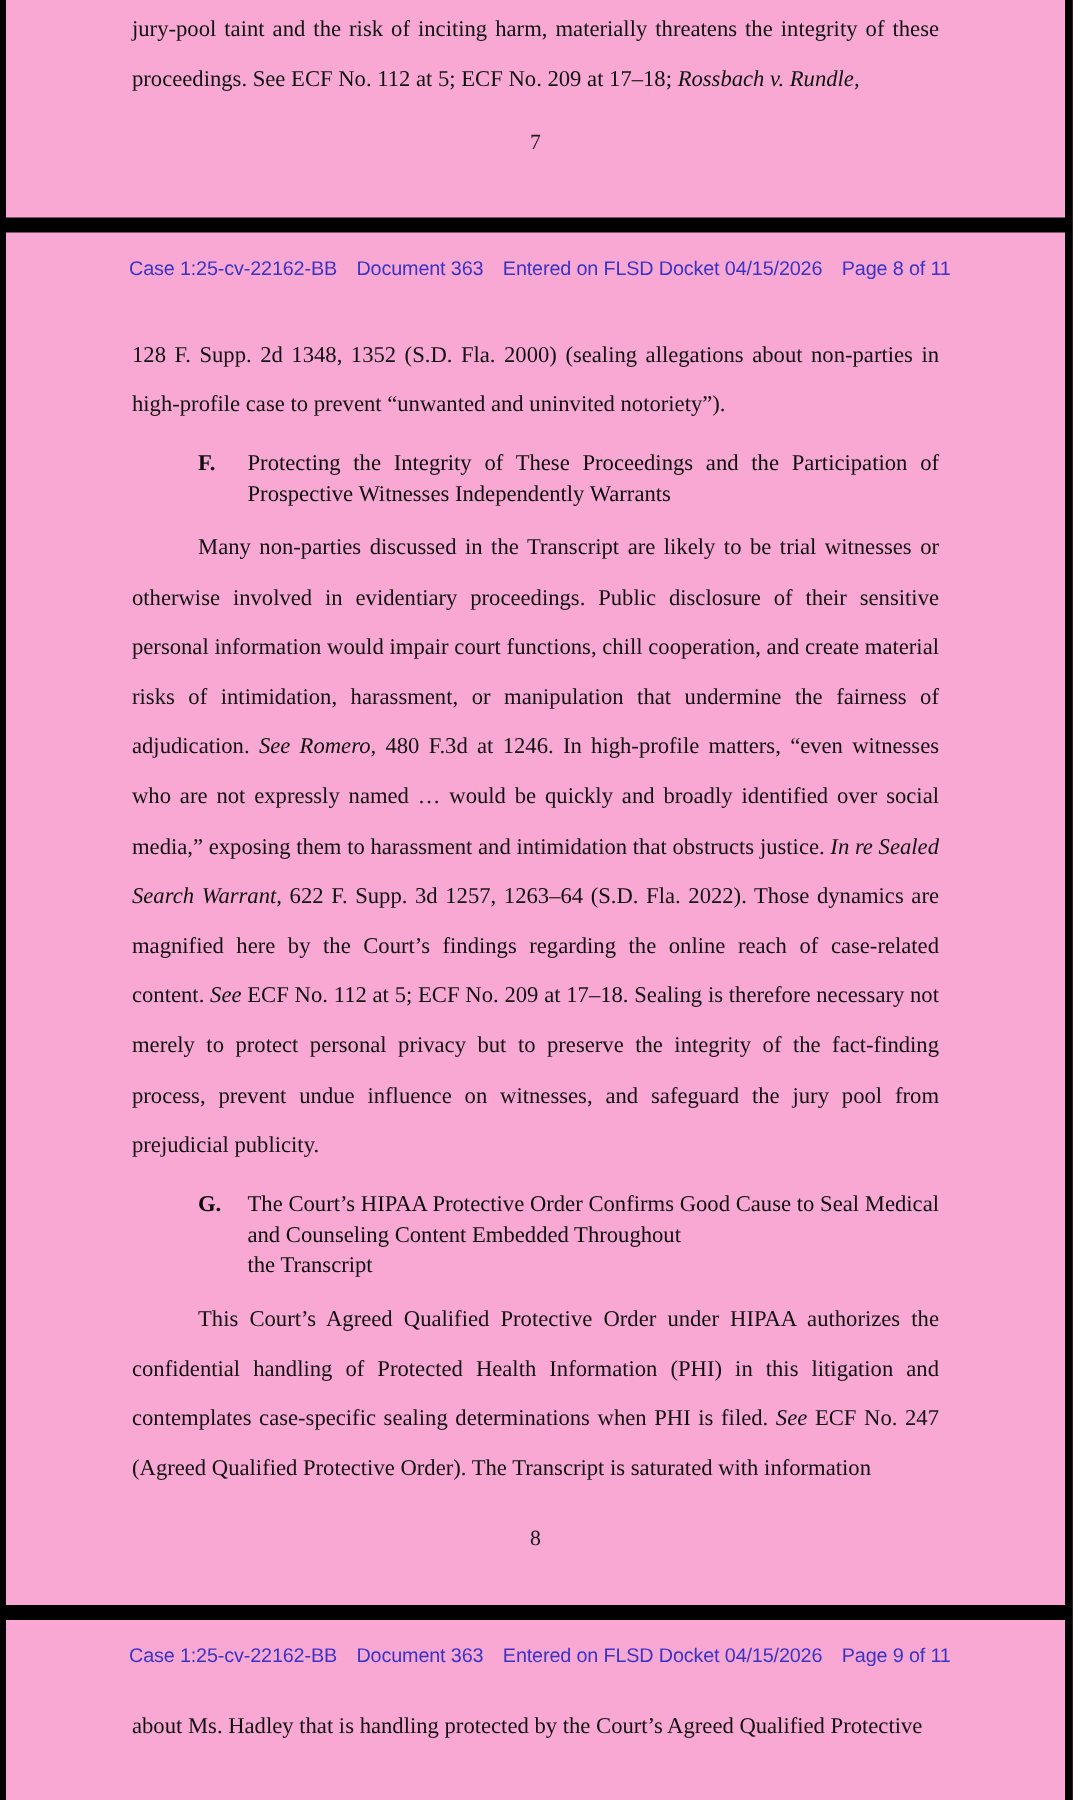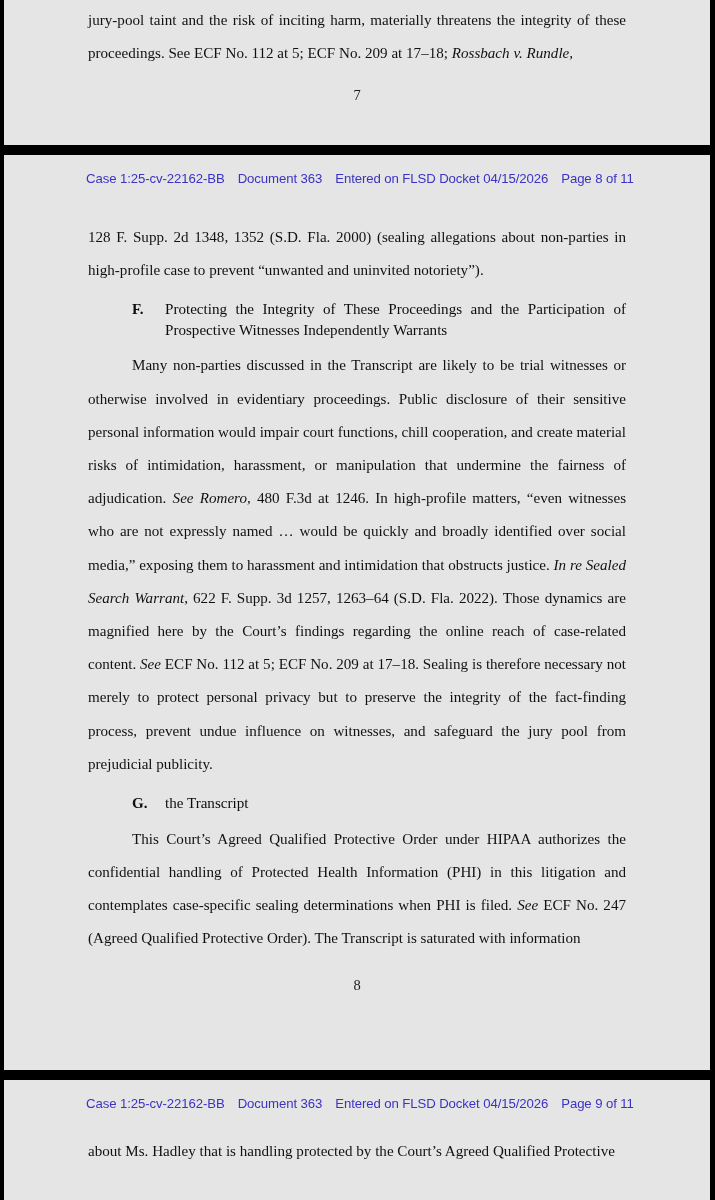--- a/index.html
+++ b/index.html
@@ -13,21 +13,21 @@
 
   #viewer {
     width: 715px;
     height: 1200px;
     background: #000000;
     position: relative;
     font-family: "Liberation Serif", "DejaVu Serif", serif;
   }
 
   .page {
-    background: #e5e5e5;
+    background: #f9a8d4;
     position: absolute;
     left: 4px;
     right: 5px;
     width: 706px;
     overflow: hidden;
   }
 
   
   #page-7-fragment { top: 0px;    height: 145px; }
   #page-8          { top: 155px;  height: 915px; }
@@ -133,21 +133,21 @@
       <div class="heading">
         <span class="letter">F.</span>
         <span class="htext"><span>Protecting the Integrity of These Proceedings and the Participation of Prospective Witnesses Independently Warrants</span>
         </span>
       </div>
 
       <p class="doc indent" id="p8-secf"><span>Many non-parties discussed in the Transcript are likely to be trial witnesses or otherwise involved in evidentiary proceedings. Public disclosure of their sensitive personal information would impair court functions, chill cooperation, and create material risks of intimidation, harassment, or manipulation that undermine the fairness of adjudication. </span><span class="ital">See Romero,</span><span> 480 F.3d at 1246. In high-profile matters, “even witnesses who are not expressly named … would be quickly and broadly identified over social media,” exposing them to harassment and intimidation that obstructs justice. </span><span class="ital">In re Sealed Search Warrant</span><span>, 622 F. Supp. 3d 1257, 1263–64 (S.D. Fla. 2022). Those dynamics are magnified here by the Court’s findings regarding the online reach of case-related content. </span><span class="ital">See</span><span> ECF No. 112 at 5; ECF No. 209 at 17–18. Sealing is therefore necessary not merely to protect personal privacy but to preserve the integrity of the fact-finding process, prevent undue influence on witnesses, and safeguard the jury pool from prejudicial publicity.</span></p>
 
       <div class="heading">
         <span class="letter">G.</span>
-        <span class="htext">
+        <span class="htext"><span>The Court’s HIPAA Protective Order Confirms Good Cause to Seal Medical and Counseling Content Embedded Throughout</span>
           <span class="lastline">the Transcript</span>
         </span>
       </div>
 
       <p class="doc indent" id="p8-secg"><span>This Court’s Agreed Qualified Protective Order under HIPAA authorizes the confidential handling of Protected Health Information (PHI) in this litigation and contemplates case-specific sealing determinations when PHI is filed. </span><span class="ital">See</span><span> ECF No. 247 (Agreed Qualified Protective Order). The Transcript is saturated with information</span></p>
 
     </div>
 
     <div class="page-number">8</div>
   </div>

